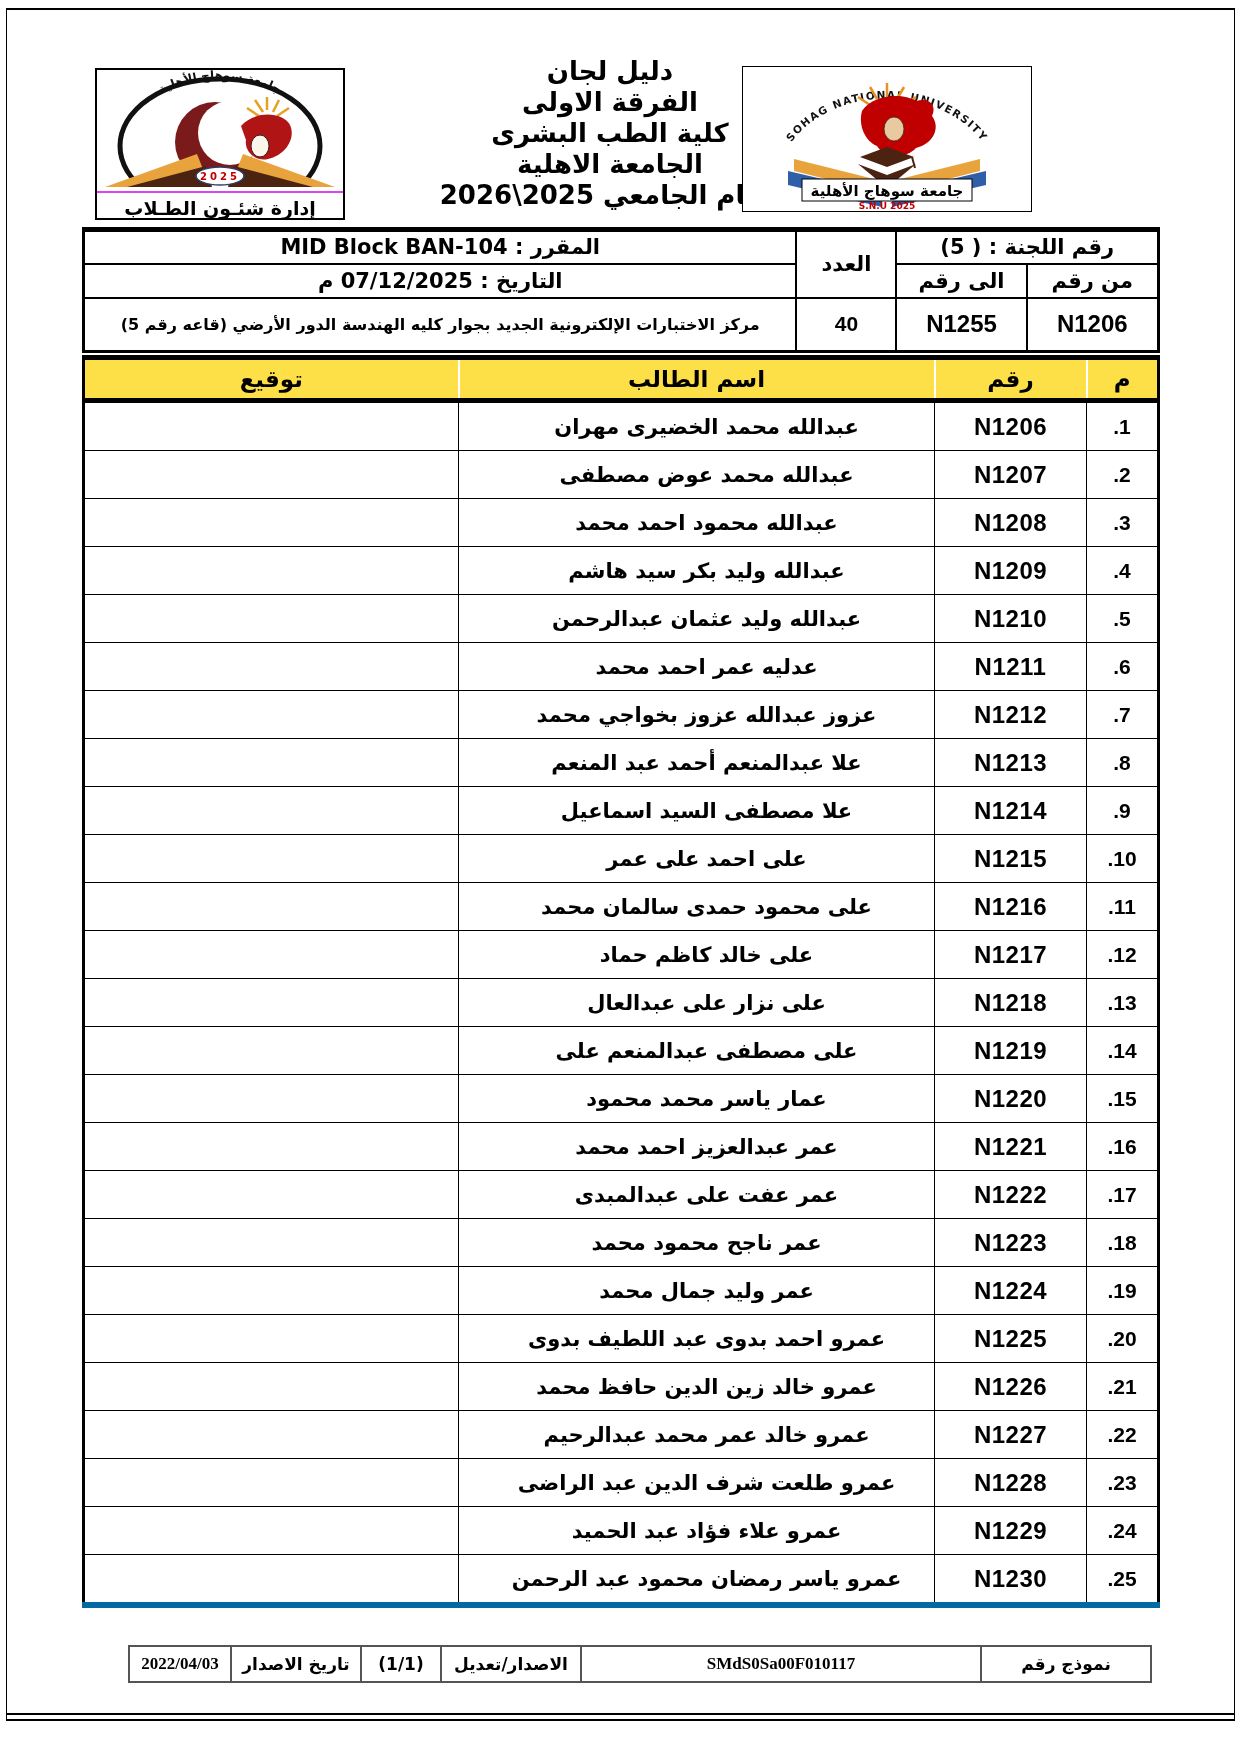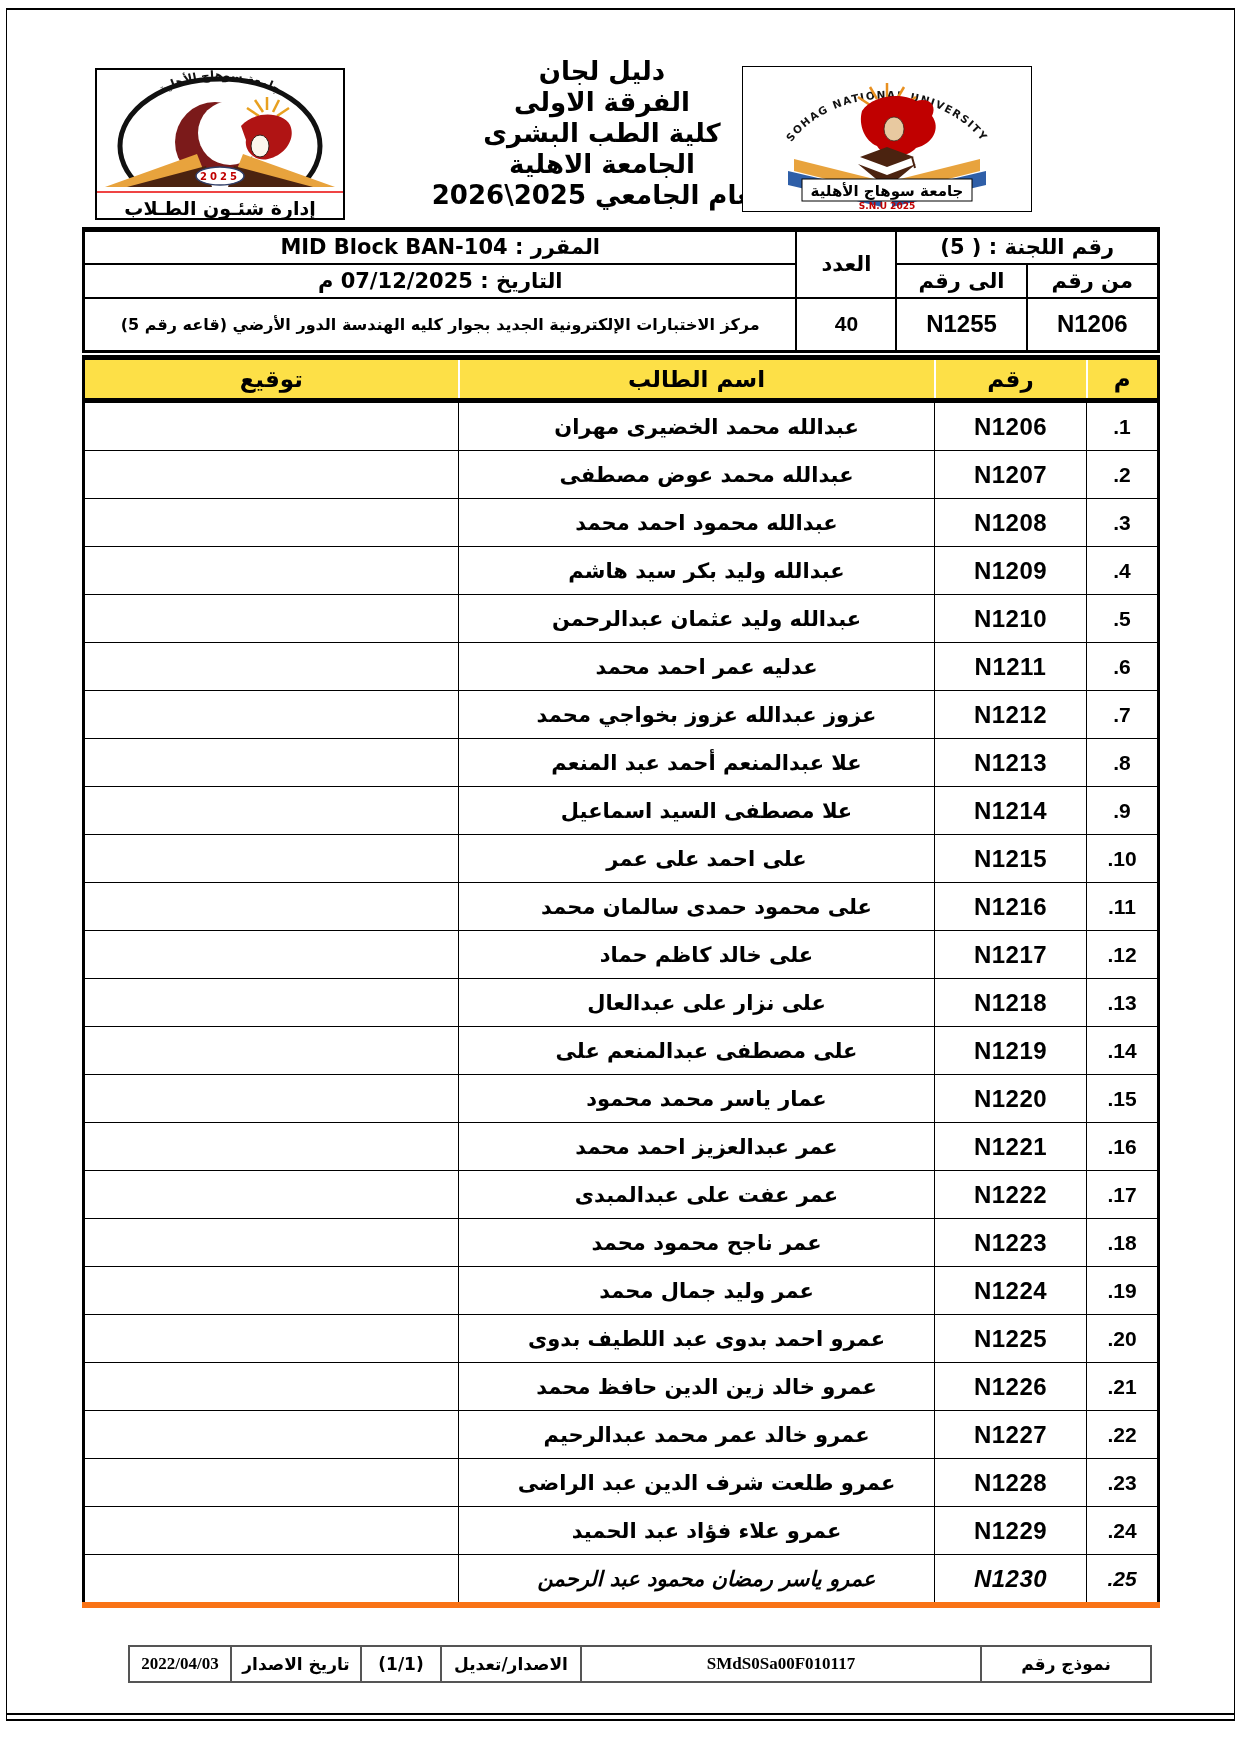--- a/index.html
+++ b/index.html
@@ -1,42 +1,42 @@
 <!DOCTYPE html>
 <html lang="ar"><head>
 <meta charset="utf-8">
 <style>
   html,body{margin:0;padding:0;background:#e8e8e8;}
   #page{position:relative;width:1241px;height:1755px;background:#ffffff;overflow:hidden;
         font-family:"DejaVu Sans",sans-serif;color:#000;}
   .line{position:absolute;background:#000;}
   
   #left-logo{position:absolute;left:95px;top:68px;width:250px;height:152px;border:2px solid #000;background:#fff;box-sizing:border-box;}
-  #left-logo .banner{height:29px;border-top:2px solid #ef4444;display:flex;align-items:center;justify-content:center;
+  #left-logo .banner{height:29px;border-top:2px solid #d946ef;display:flex;align-items:center;justify-content:center;
         font-weight:bold;font-size:19px;letter-spacing:1px;}
-  #title-block{position:absolute;left:352px;top:56px;width:500px;text-align:center;direction:rtl;
+  #title-block{position:absolute;left:360px;top:56px;width:500px;text-align:center;direction:rtl;
         font-weight:bold;font-size:26px;line-height:31px;}
   #right-logo{position:absolute;left:742px;top:66px;width:290px;height:146px;border:1px solid #000;background:#fff;box-sizing:border-box;overflow:hidden;}
   
   #tables-wrap{position:absolute;left:82px;top:227px;width:1078px;}
   table{border-collapse:collapse;table-layout:fixed;width:100%;}
   
   .info-table{border:3px solid #000;border-top:5px solid #000;}
   .info-table td{border:2px solid #000;text-align:center;vertical-align:middle;font-weight:bold;padding:0 4px;box-sizing:border-box;}
   .info-table .r1 td,.info-table .r2 td{height:34px;font-size:21px;}
   .info-table .r3 td{height:54px;}
   .info-table .nval{font-size:24px;font-family:"Liberation Sans",sans-serif;}
   .info-table .cval{font-size:21px;font-family:"Liberation Sans",sans-serif;}
   .info-table .location{font-size:16px;margin-top:12px;}
   
   .main-table{border:3px solid #000;margin-top:2px;}
   .main-table th{background:#fde047;border-left:2px solid #fff;border-right:2px solid #fff;
         border-top:5px solid #000;border-bottom:5px solid #000;height:36px;font-size:23px;font-weight:bold;}
   .main-table td{border:1px solid #000;height:47px;text-align:center;vertical-align:middle;font-weight:bold;padding:0;}
-  .main-table tbody tr:last-child td{border-bottom:6px solid #f97316;font-style:italic;}
+  .main-table tbody tr:last-child td{border-bottom:6px solid #0369a1;}
   td.c-serial{font-size:21px;font-family:"Liberation Sans",sans-serif;}
   td.c-number{font-size:24px;font-family:"Liberation Sans",sans-serif;letter-spacing:.5px;}
   td.c-name{font-size:21px;padding-left:20px;}
   
   .footer-table{position:absolute;left:128px;top:1645px;width:1024px;border-collapse:collapse;table-layout:fixed;}
   .footer-table td{border:2px solid #555;text-align:center;vertical-align:middle;height:34px;font-weight:bold;font-size:17px;padding:0 0;}
   .f-serif{font-family:"Liberation Serif",serif;font-size:19px;}
 </style>
 </head>
 <body>

